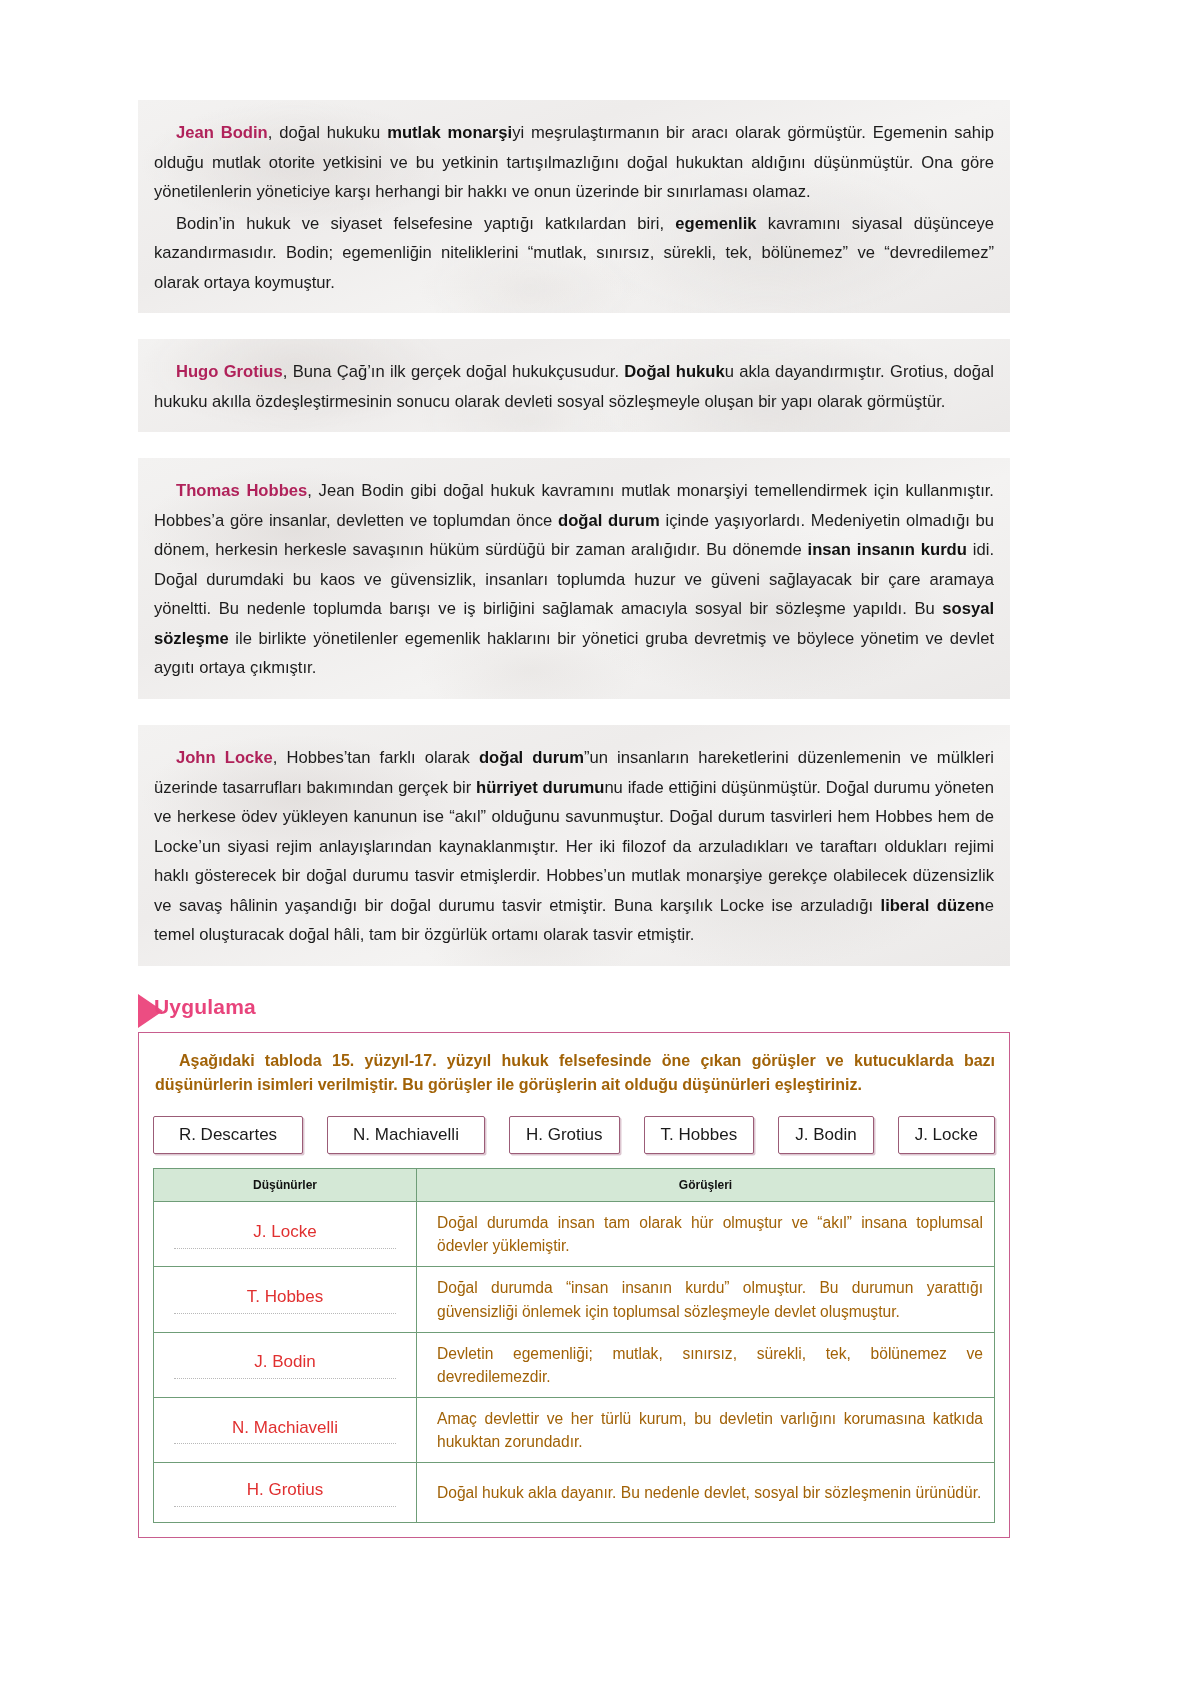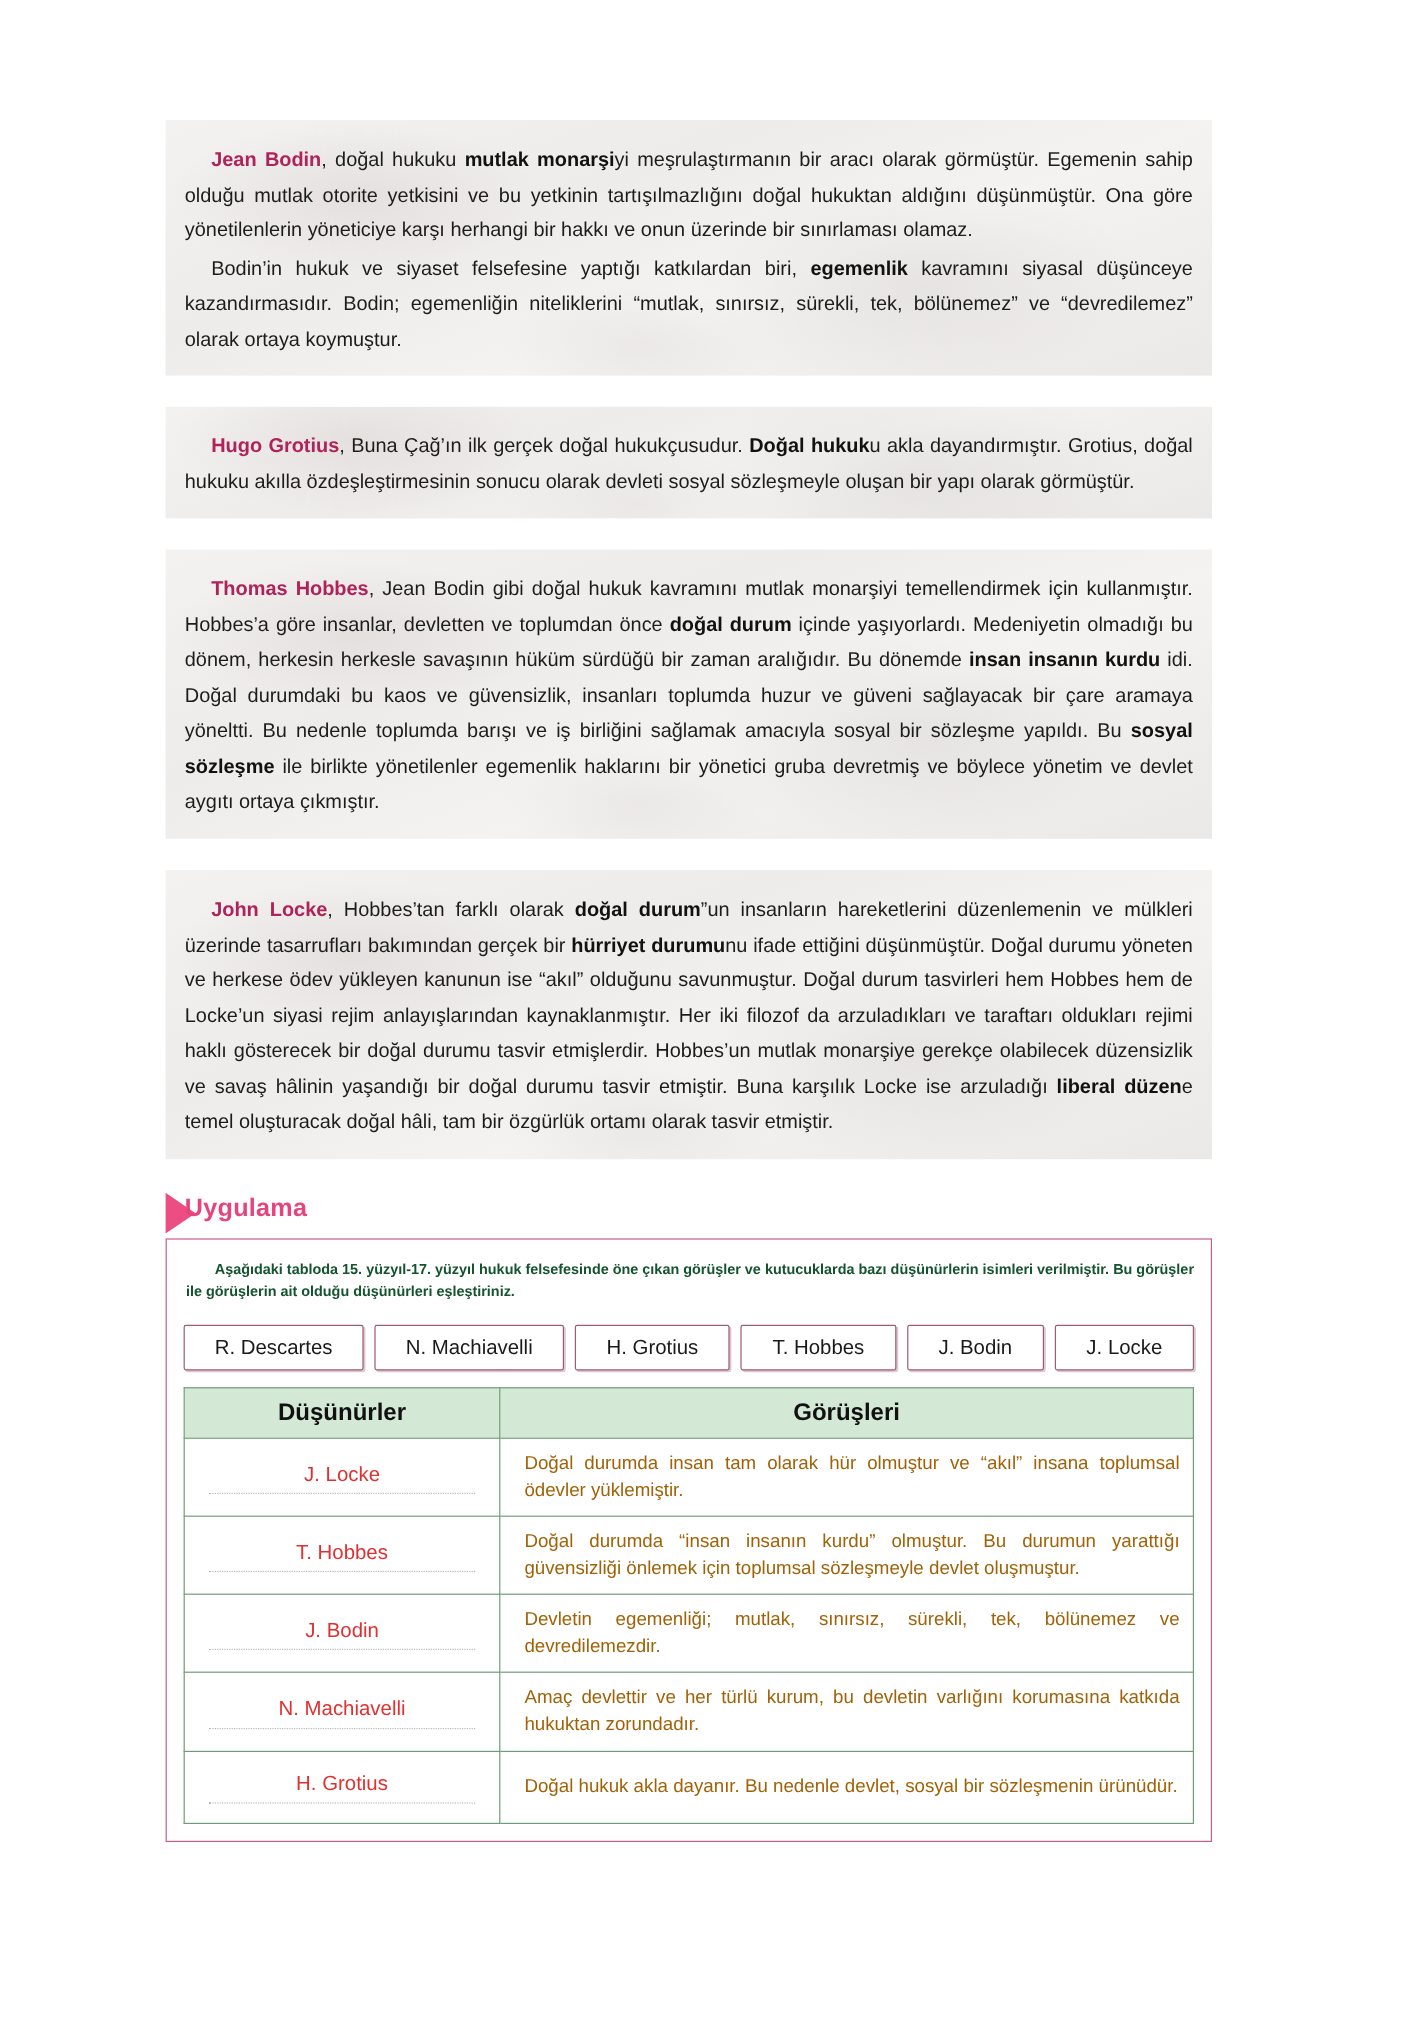--- a/index.html
+++ b/index.html
@@ -86,33 +86,33 @@
 
   
   .exercise {
     border: 1.4px solid #c85d8e;
     border-top: 1.4px solid #c85d8e;
     padding: 16px 14px 14px 14px;
     box-sizing: border-box;
     background: #ffffff;
   }
   .ex-prompt {
-    font-size: 12px;
+    font-size: 16px;
     font-weight: bold;
     line-height: 1.55;
     text-align: justify;
     text-indent: 24px;
     margin: 0 0 18px 2px;
-    color: #14532d;
+    color: #a16207;
   }
 
   
   .chips {
     display: flex;
-    gap: 9px;
+    gap: 24px;
     margin: 0 0 14px 0;
     align-items: stretch;
   }
   .chip {
     border: 1.3px solid #9b5c77;
     border-radius: 2px;
     padding: 8px 6px;
     font-size: 17px;
     text-align: center;
     color: #1a1a1a;
@@ -138,21 +138,21 @@
     font-size: 15.6px;
   }
   table.match th, table.match td {
     border: 1px solid #6f9d78;
     vertical-align: middle;
     box-sizing: border-box;
   }
   table.match thead th {
     background: #d4e8d6;
     font-weight: bold;
-    font-size: 20px;
+    font-size: 12px;
     padding: 9px 4px;
     text-align: center;
     color: #111;
   }
   col.c-think { width: 263px; }
   col.c-view  { width: auto; }
 
   td.think-cell {
     text-align: center;
     padding: 10px 14px 8px 14px;

